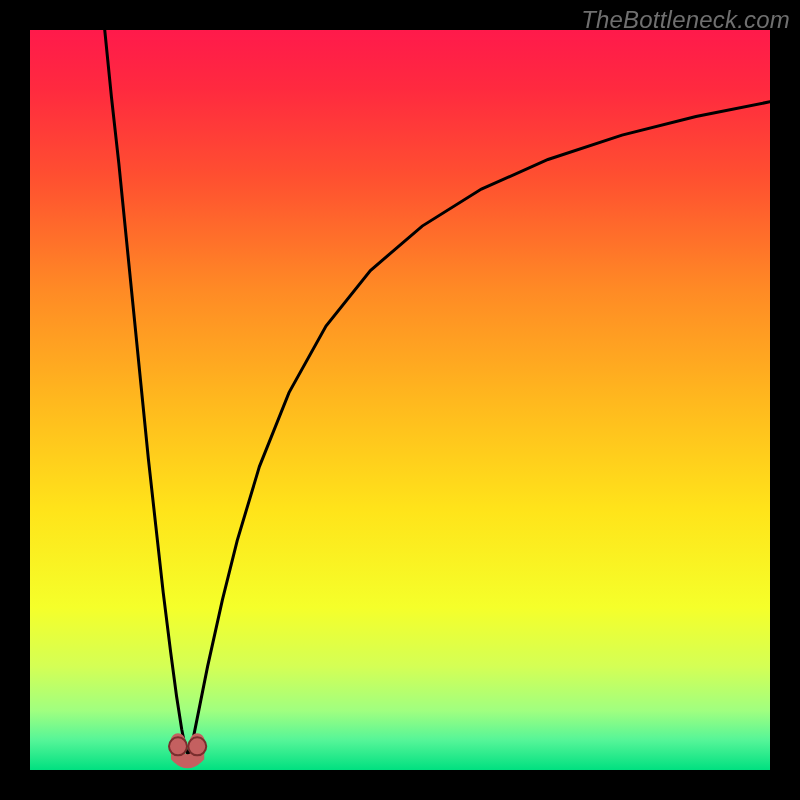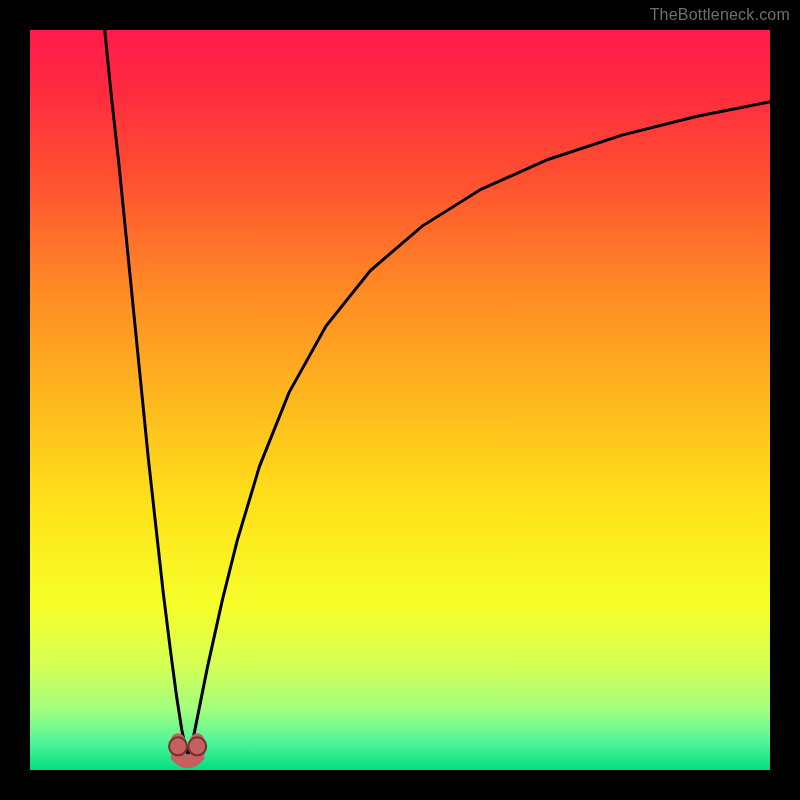--- a/index.html
+++ b/index.html
@@ -24,24 +24,25 @@
     left: 0;
     top: 0;
     width: 740px;
     height: 740px;
   }
   .watermark {
     position: absolute;
     top: 6px;
     right: 10px;
     color: #6f6f6f;
-    font-size: 16px;
+    font-size: 24px;
     font-weight: 500;
     letter-spacing: 0.2px;
     user-select: none;
+    font-style: italic;
   }
 </style>
 </head>
 <body>
 
 <div class="watermark">TheBottleneck.com</div>
 
 <div class="frame">
   <svg class="plot-area" viewBox="0 0 740 740" preserveAspectRatio="none">
     <defs>

